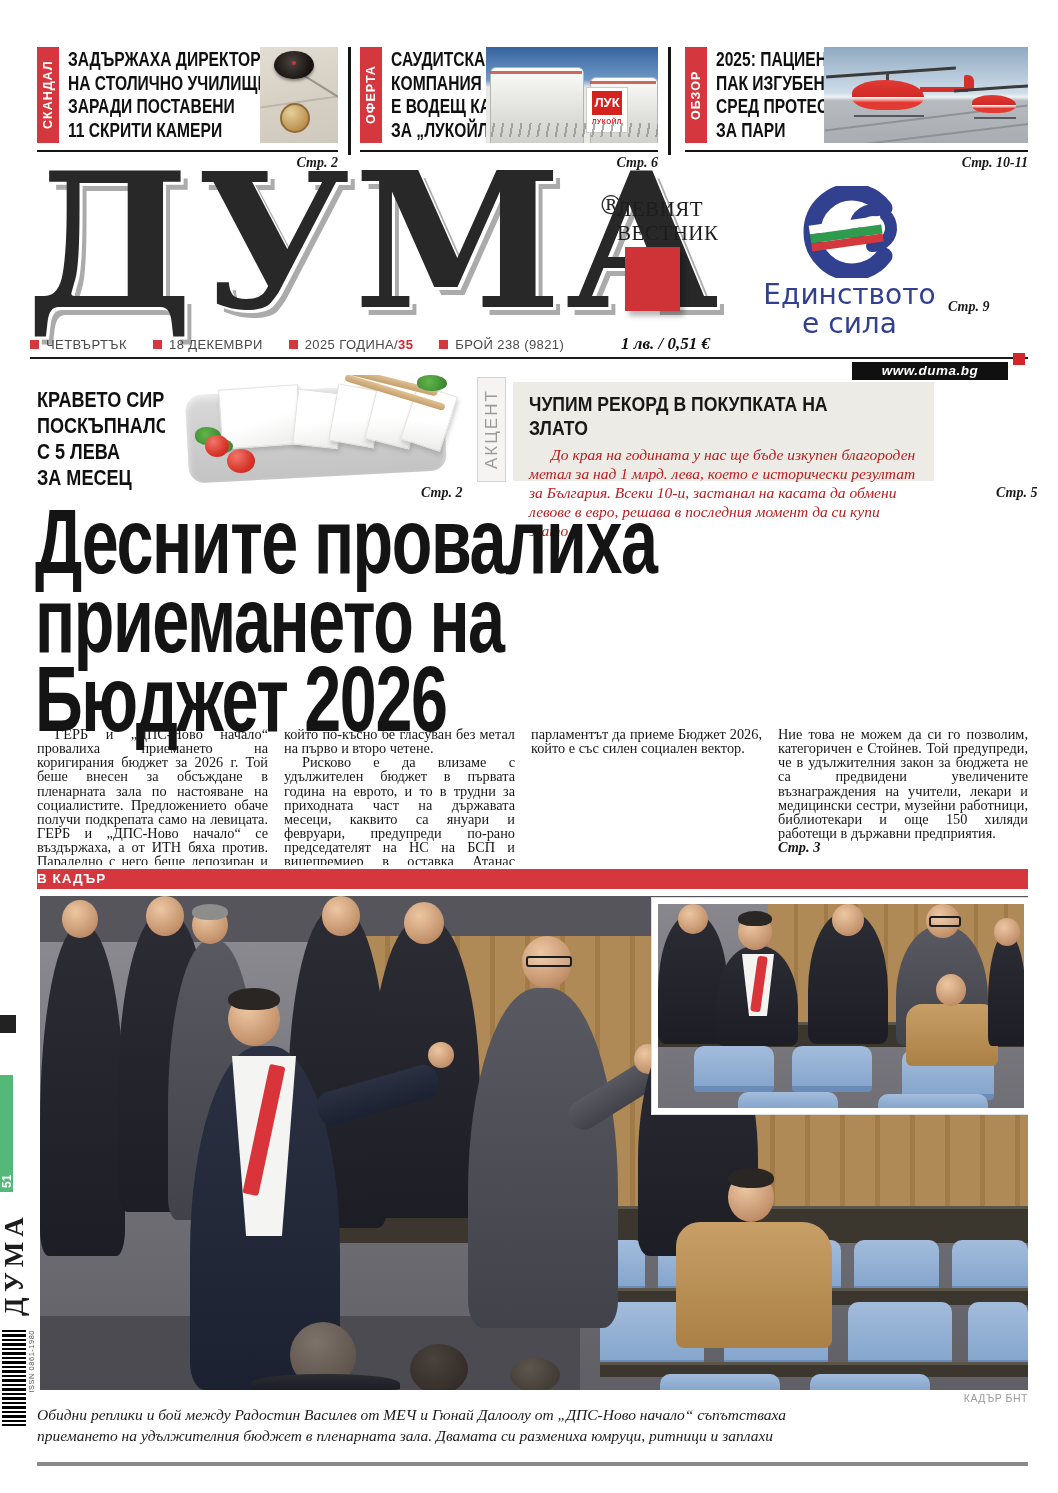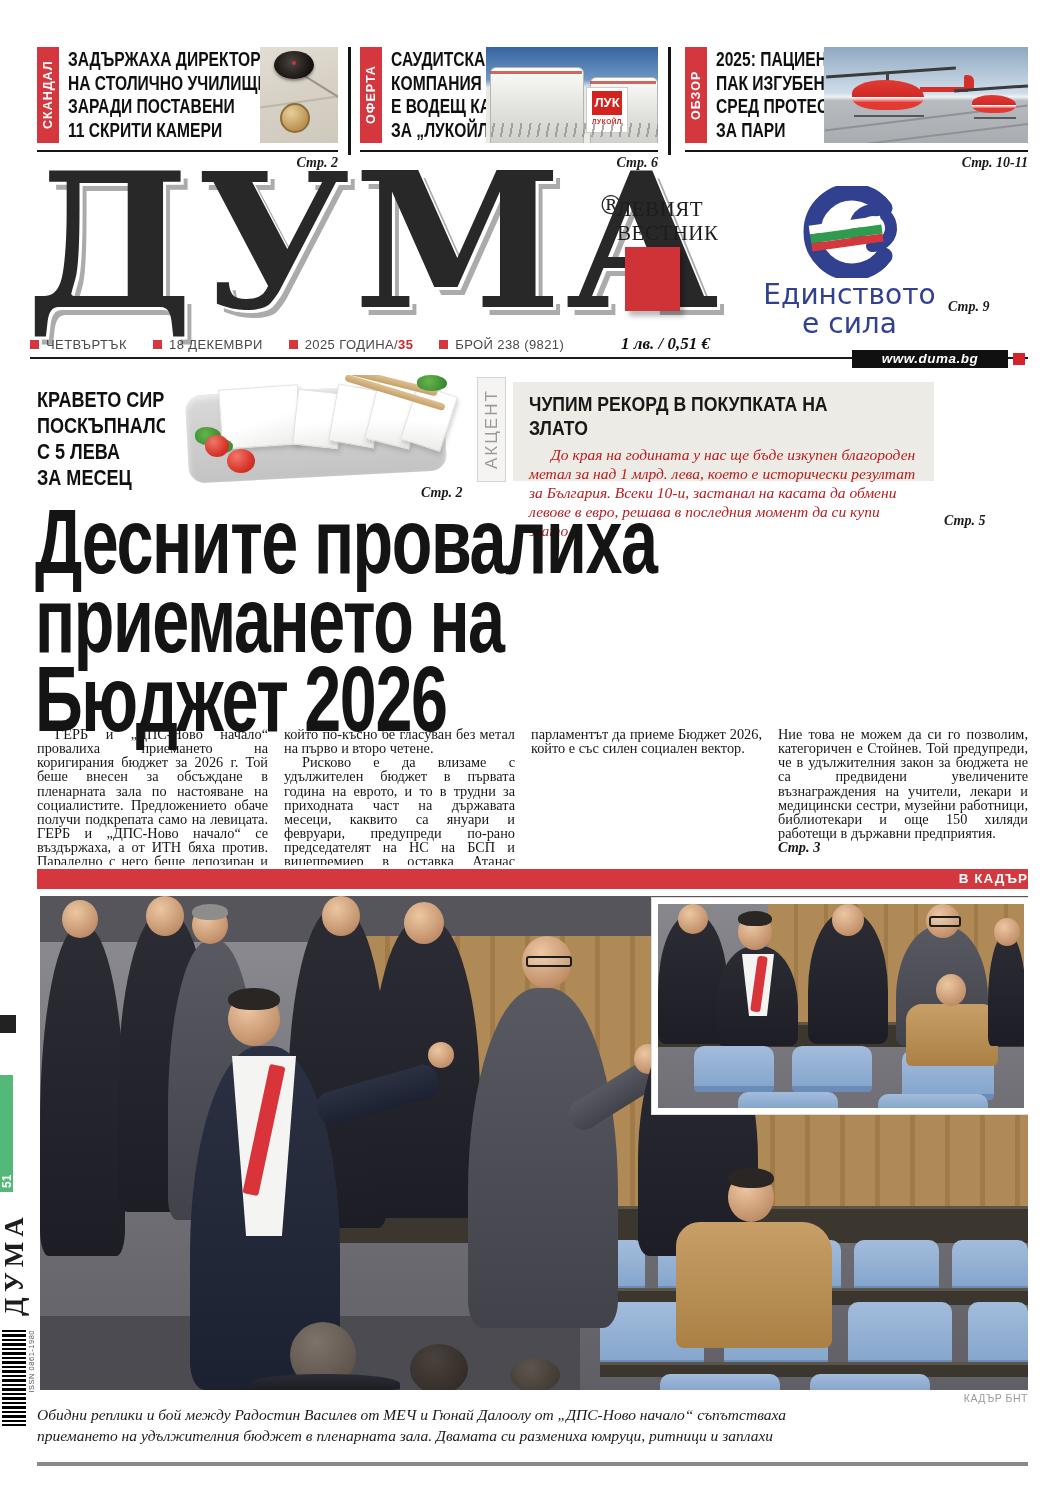--- a/index.html
+++ b/index.html
@@ -62,21 +62,21 @@
   .slogan{margin-top:2px;font-family:"DejaVu Sans",sans-serif;font-size:28px;line-height:29px;color:#32418f;}
   .slogan-page{position:absolute;left:948px;top:299px;}
   .dateline{position:absolute;left:30px;top:337px;width:700px;font-size:13px;color:#4a4a4a;
             letter-spacing:.4px;display:flex;gap:0;}
   .dl-item{display:flex;align-items:center;margin-right:26px;}
   .dl-sq{width:9px;height:9px;background:#d4383e;margin-right:7px;}
   .dl-red{color:#d4232a;font-weight:bold;}
   .price{position:absolute;left:621px;top:334px;font-family:"Liberation Serif",serif;
          font-style:italic;font-weight:bold;font-size:17px;color:#111;}
   .mast-rule{position:absolute;left:30px;top:357px;width:998px;border-top:2.5px solid #1a1a1a;}
-  .www-box{position:absolute;left:852px;top:350px;width:156px;height:18px;background:#101010;color:#fff;
+  .www-box{position:absolute;left:852px;top:362px;width:156px;height:18px;background:#101010;color:#fff;
            font-style:italic;font-weight:bold;font-size:13.5px;text-align:center;line-height:18px;letter-spacing:.5px;}
   .www-sq{position:absolute;left:1013px;top:353px;width:12px;height:12px;background:#d4232a;}
 
   
   .ak-headline{position:absolute;left:37px;top:387px;font-weight:bold;font-size:21.5px;line-height:26px;
                transform:scaleX(0.84);transform-origin:0 0;color:#101010;white-space:pre-line;}
   .cheese{position:absolute;left:165px;top:375px;width:300px;height:110px;background:#fff;overflow:hidden;}
   .plate{position:absolute;left:22px;top:14px;width:258px;height:88px;background:linear-gradient(180deg,#d9d9d9,#c3c3c3);
          border-radius:16px;transform:rotate(-3deg);box-shadow:inset 0 4px 6px #eee;}
   .cheese-block{position:absolute;background:linear-gradient(165deg,#ffffff 55%,#ececea);border:1px solid #e2e2de;
@@ -85,35 +85,35 @@
   .parsley{position:absolute;border-radius:45% 55% 50% 50%;background:radial-gradient(circle at 40% 40%,#63b54a,#2f7d2c);}
   .bstick{position:absolute;height:7px;background:linear-gradient(180deg,#e0c193,#c4a06b);border-radius:4px;}
   .ak-label{position:absolute;left:477px;top:377px;width:27px;height:103px;background:#f5f4f2;border:1px solid #d6d4d0;
             color:#9a9a98;font-size:17px;letter-spacing:2px;writing-mode:vertical-rl;transform:rotate(180deg);
             display:flex;align-items:center;justify-content:center;}
   .gold-box{position:absolute;left:513px;top:382px;width:421px;height:99px;background:#edebe5;}
   .gold-title{margin:10px 0 0 16px;font-weight:bold;font-size:20.5px;transform:scaleX(0.86);transform-origin:0 0;color:#181818;}
   .gold-text{margin:5px 14px 0 16px;font-family:"Liberation Serif",serif;font-style:italic;font-size:15.5px;
              line-height:19px;color:#b91c1c;text-indent:22px;}
   .ak-page-left{position:absolute;left:421px;top:485px;}
-  .ak-page-right{position:absolute;left:944px;top:485px;margin-top:28px;}
+  .ak-page-right{position:absolute;left:996px;top:485px;}
 
   
   .h1{position:absolute;left:35px;top:502px;font-weight:bold;font-size:93px;line-height:79px;letter-spacing:-2px;
       color:#141414;transform:scaleX(0.715);transform-origin:0 0;white-space:pre-line;}
   .subhead{position:absolute;left:37px;top:663px;font-size:27.5px;line-height:33px;color:#1e1e1e;white-space:pre-line;}
   .col{position:absolute;top:727px;width:231px;height:138px;overflow:hidden;}
   .col p{margin:0;font-family:"Liberation Serif",serif;font-size:14.3px;line-height:14.15px;
          text-align:justify;color:#161616;}
   .col p.ind{text-indent:18px;}
   .col-pageref{text-align:right;margin-top:1px;}
 
   
   .kadar{position:absolute;left:37px;top:869px;width:991px;height:20px;background:#d4383e;color:#fff;
-         font-weight:bold;font-size:13.5px;letter-spacing:1px;text-align:right;line-height:20px;}
+         font-weight:bold;font-size:13.5px;letter-spacing:1px;text-align:left;line-height:20px;}
   .mainphoto{position:absolute;left:40px;top:896px;width:988px;height:494px;overflow:hidden;
              background:linear-gradient(180deg,#8e8e94 0%,#7e7e84 30%,#6e6e74 62%,#5f5f65 100%);}
   .ph-top{position:absolute;left:0;top:0;width:100%;height:46px;background:#55555b;}
   .ph-wood{position:absolute;left:280px;top:40px;width:708px;height:280px;
            background:repeating-linear-gradient(90deg,#b08a56 0 30px,#a17b47 30px 35px);}
   .ph-desk{position:absolute;background:#3b372f;border-top:3px solid #5a5449;}
   .ph-floor{position:absolute;left:0;top:420px;width:540px;height:74px;background:#4b4b51;}
   .seat{position:absolute;background:linear-gradient(180deg,#a3bcdc,#86a6cc);border-radius:10px 10px 4px 4px;
         border-bottom:6px solid #6b8cb8;}
   .fg{position:absolute;border-radius:46% 46% 10% 10% / 60% 60% 8% 8%;}

